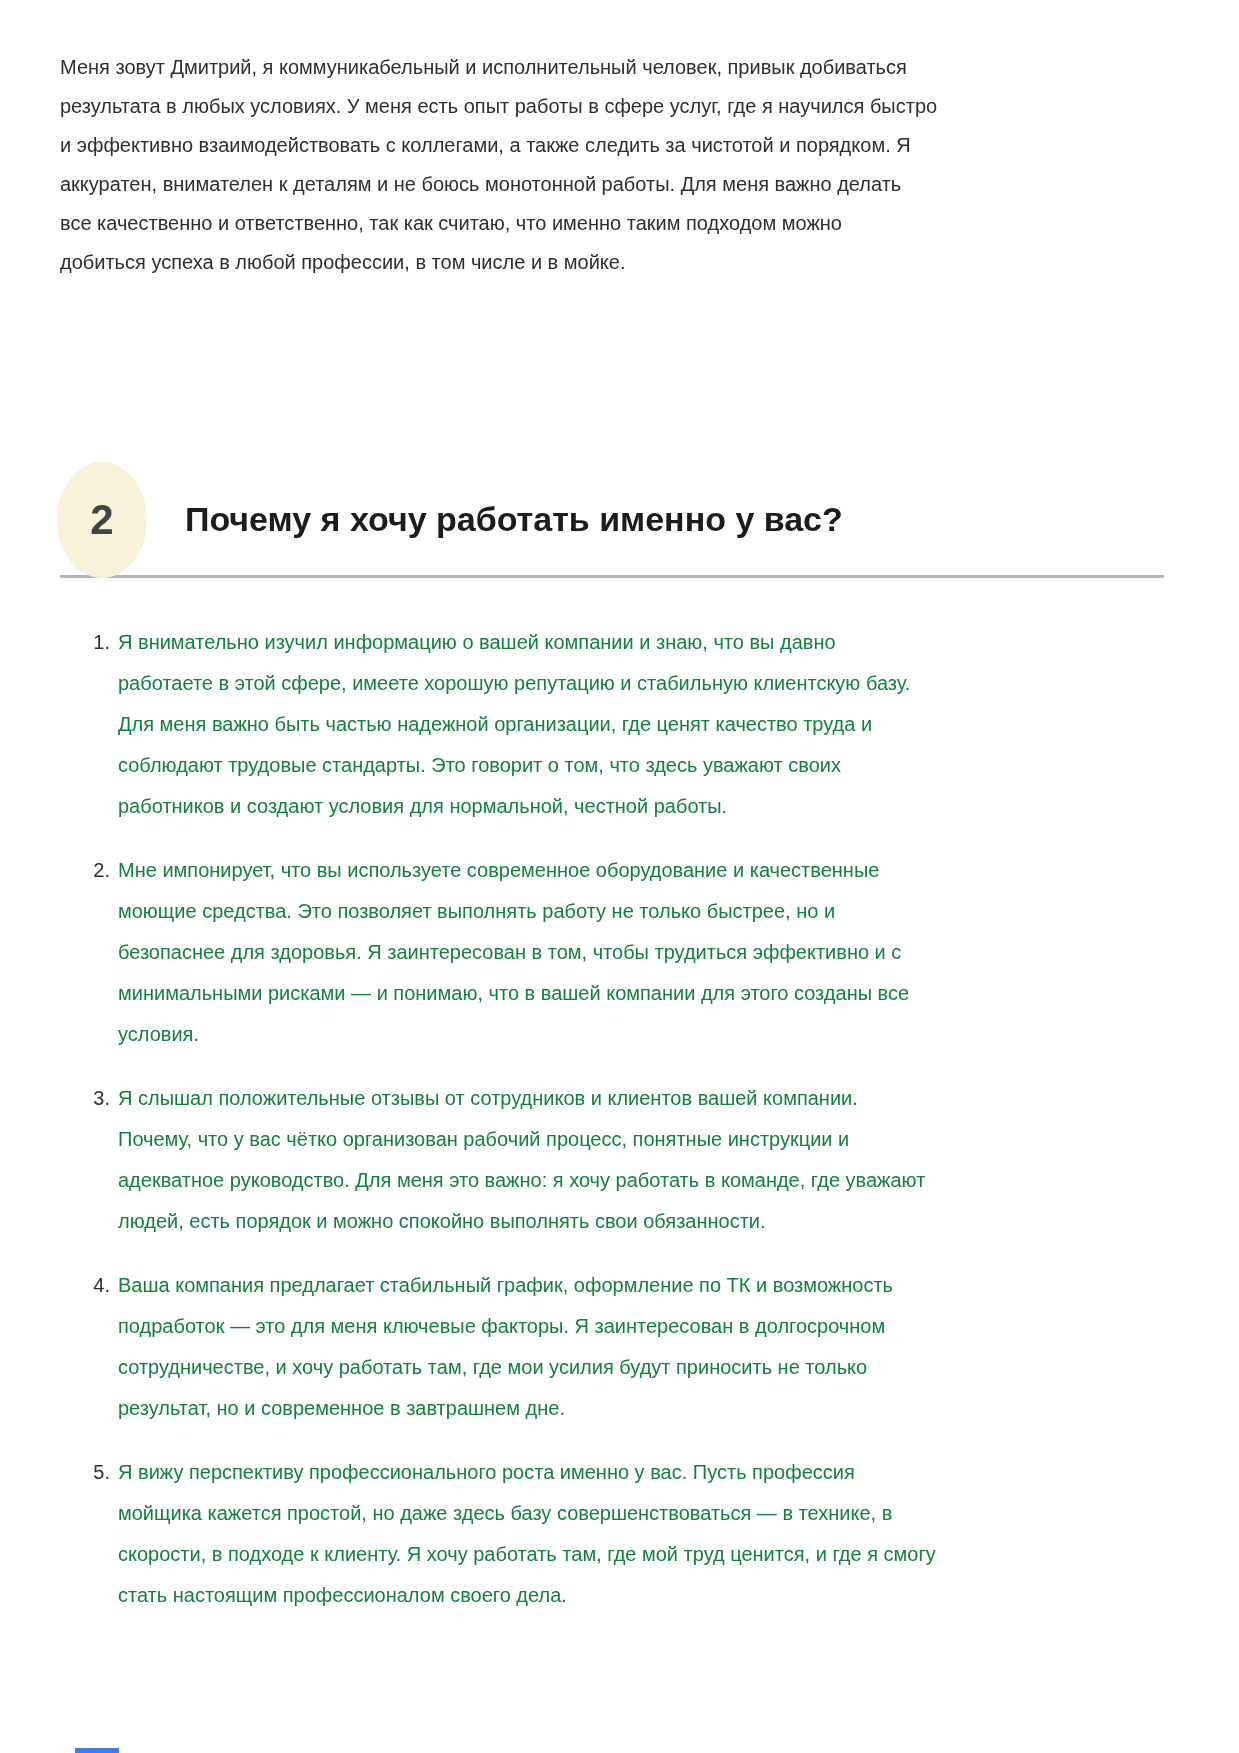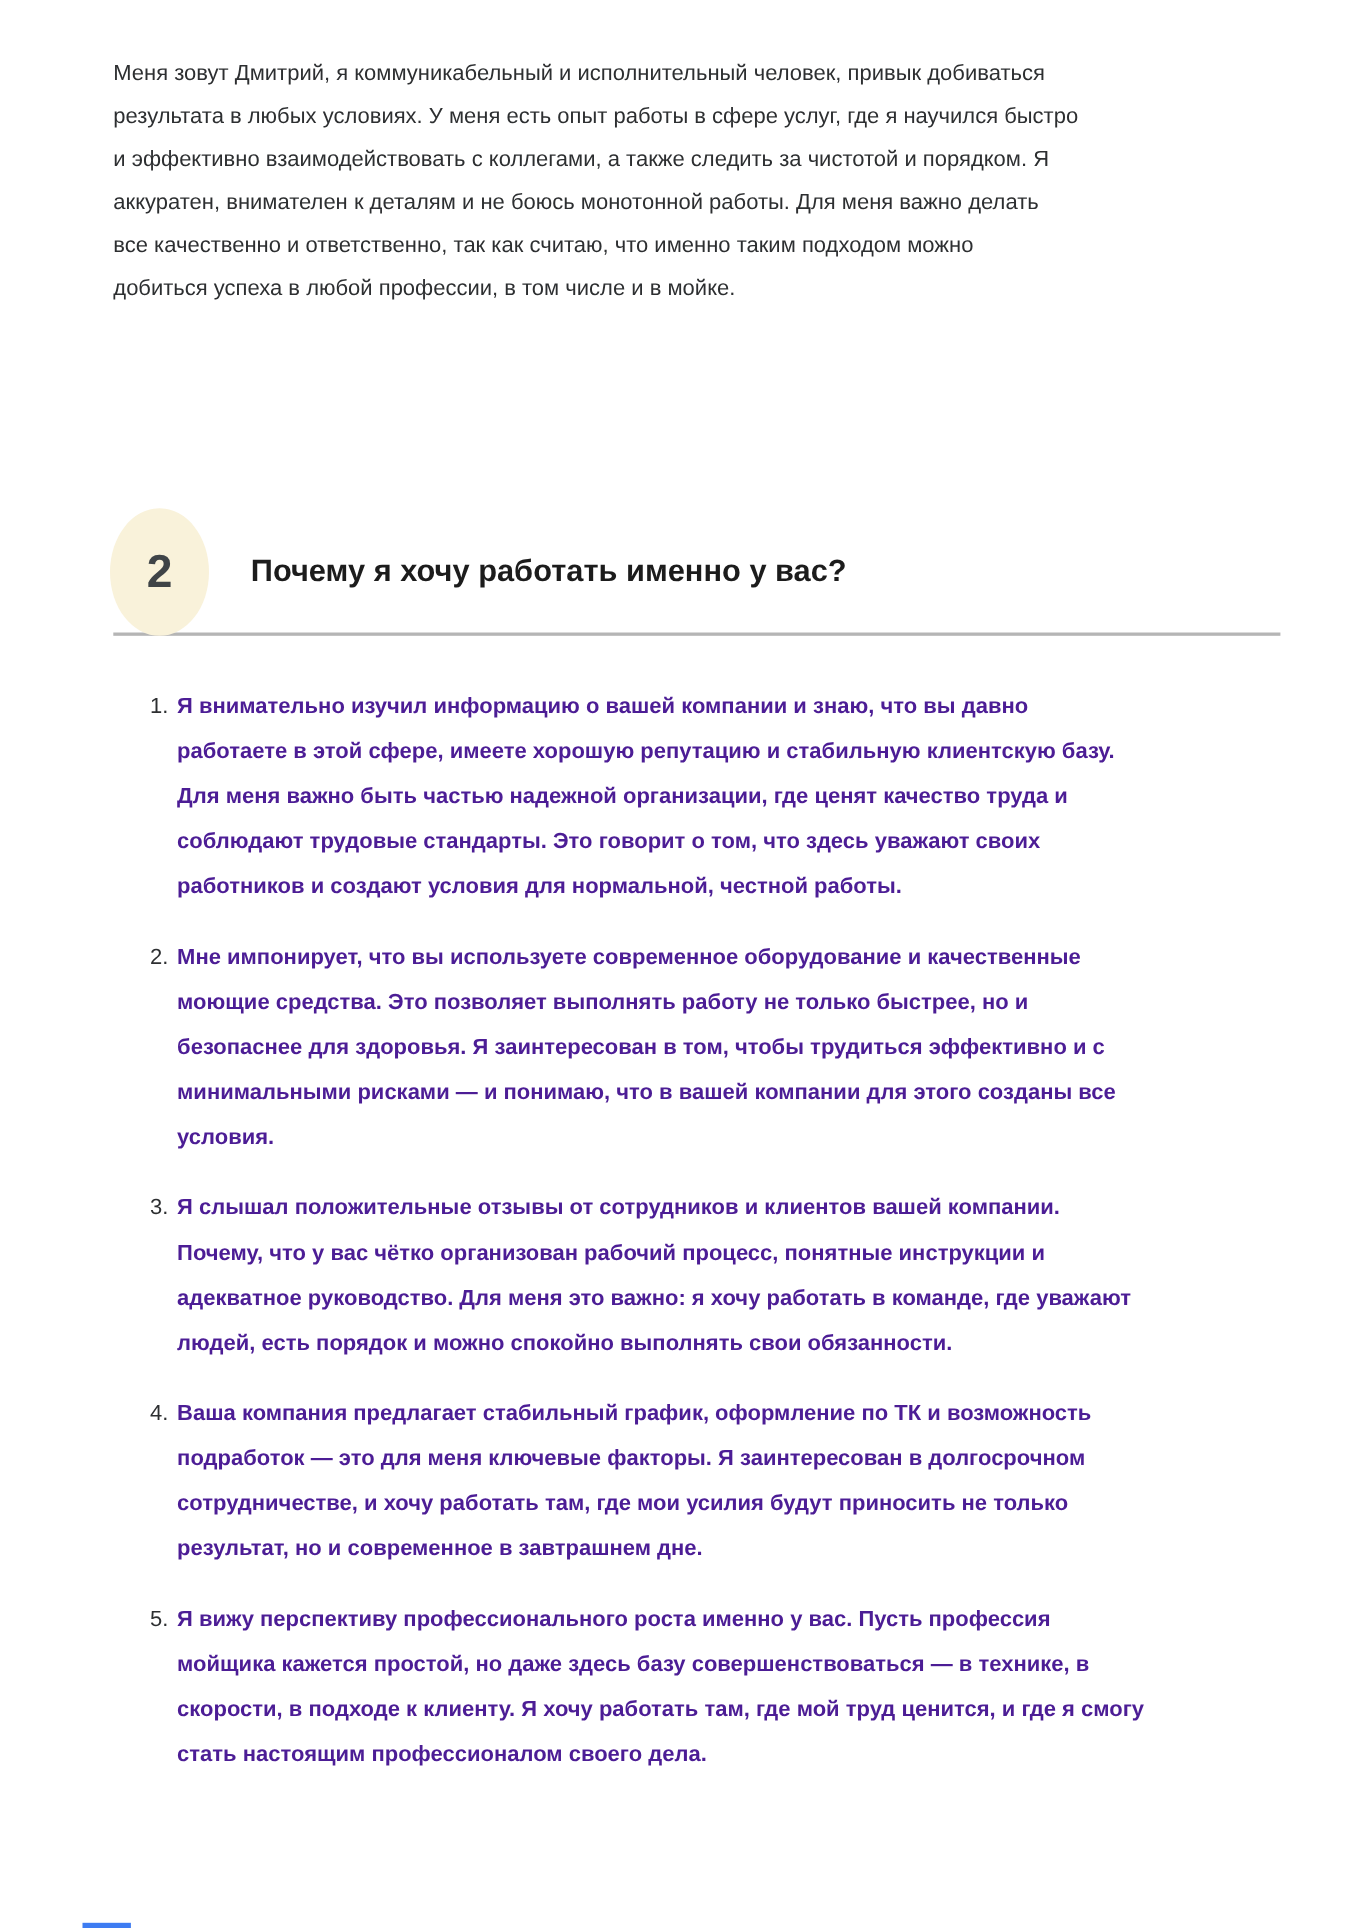--- a/index.html
+++ b/index.html
@@ -9,21 +9,21 @@
   }
   body {
     width: 1239px;
     height: 1753px;
     position: relative;
     overflow: hidden;
     font-family: "Liberation Sans", "DejaVu Sans", sans-serif;
     color: #2d2f31;
   }
   .page {
-    padding: 48px 75px 0 103px;
+    padding: 48px 75px 0 60px;
     position: relative;
     height: 100%;
     box-sizing: border-box;
   }
   .intro {
     margin: 0;
     font-size: 20px;
     line-height: 39px;
     max-width: 1010px;
     white-space: pre-line;
@@ -60,21 +60,21 @@
     font-size: 42px;
     font-weight: 700;
     color: #3f4447;
     line-height: 1;
   }
   .section-title {
     position: absolute;
     left: 125px;
     top: 44px;
     margin: 0;
-    font-size: 28px;
+    font-size: 34px;
     line-height: 42px;
     font-weight: 700;
     color: #1c1c1c;
     white-space: nowrap;
   }
   .reasons {
     list-style: none;
     margin: 44px 0 0 0;
     padding: 0 0 0 30px;
   }
@@ -89,22 +89,21 @@
     flex: 0 0 auto;
     min-width: 20px;
     margin-right: 8px;
     text-align: right;
     color: #2d2f31;
   }
   .reason .rtext {
     flex: 0 1 auto;
     max-width: 990px;
     white-space: pre-line;
-    color: #4c1d95;
-    font-weight: bold;
+    color: #15803d;
   }
   .bottom-accent {
     position: absolute;
     left: 75px;
     bottom: 0;
     width: 44px;
     height: 5px;
     background: #3d7cf2;
   }
 </style>

